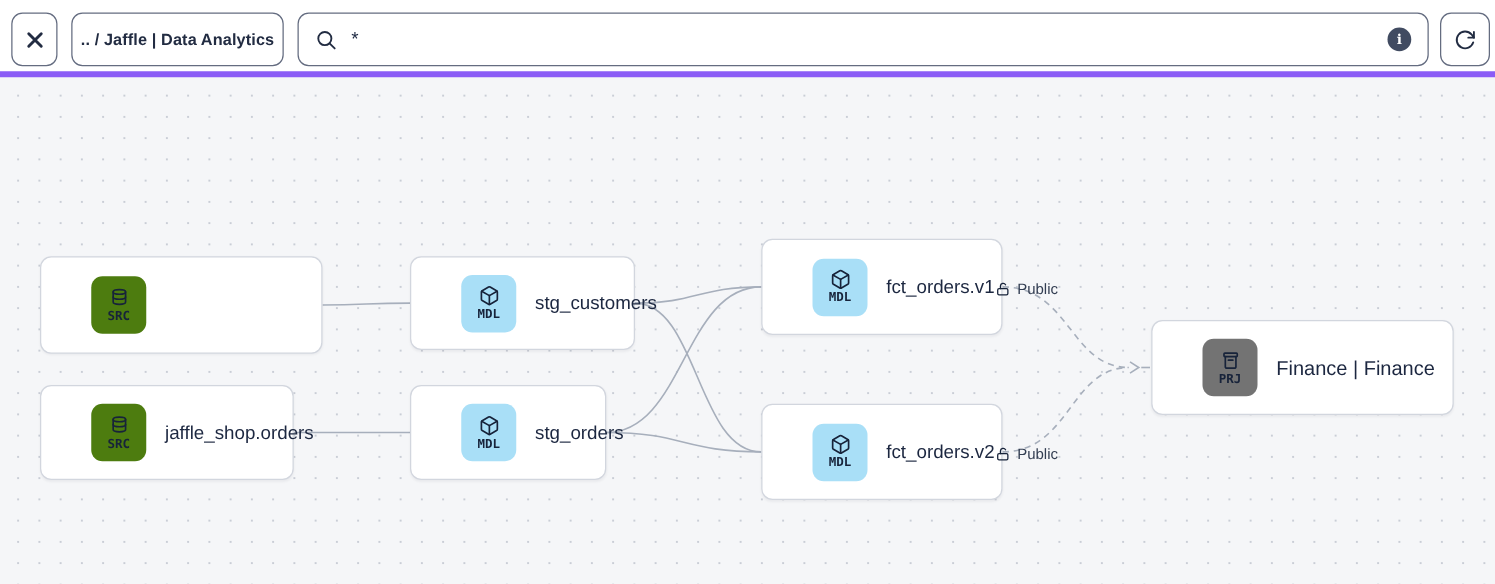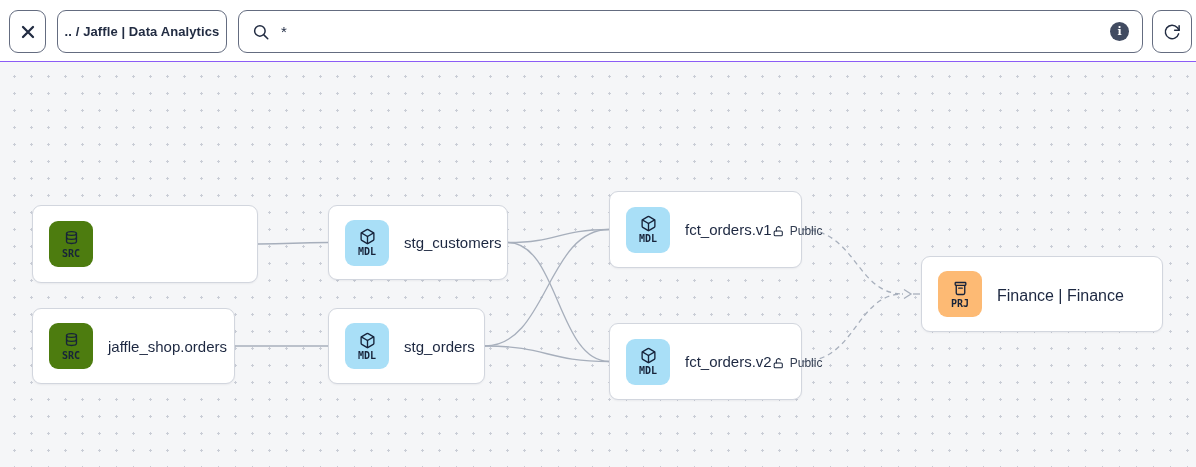--- a/index.html
+++ b/index.html
@@ -2,21 +2,21 @@
 <html><head>
 <meta charset="utf-8">
 <style>
   * { margin:0; padding:0; box-sizing:border-box; }
   html,body { width:1196px; height:467px; overflow:hidden; }
   body { font-family:"Liberation Sans", sans-serif; background:#f5f6f8; color:#1c2740; }
 
   
   .topbar {
     position:relative; width:1196px; height:62px; background:#ffffff;
-    border-bottom:1px solid #8b5cf6;
+    border-bottom:5px solid #8b5cf6;
   }
   .tb-btn {
     position:absolute; top:10px; height:43px;
     background:#fff; border:1px solid #646c80; border-radius:9px;
     display:flex; align-items:center; justify-content:center;
     cursor:pointer; color:#222c42;
   }
   .close-btn { left:9px; width:37px; }
   .crumb-btn { left:57px; width:170px; font-size:13px; font-weight:600; letter-spacing:.1px; }
   .search-wrap {
@@ -49,29 +49,30 @@
   
   .node {
     position:absolute; background:#fff; border:1px solid #d2d6de; border-radius:9px;
     display:flex; align-items:center; gap:15px; padding:0 16px;
     box-shadow:0 1px 2px rgba(16,24,40,0.05); cursor:pointer;
   }
   .badge {
     width:44px; height:46px; border-radius:9px; flex:0 0 auto;
     display:flex; flex-direction:column; align-items:center; justify-content:center; gap:1px;
     color:#17233a;
+    margin-left:24px;
   }
   .badge svg { display:block; }
   .badge .badge-label {
     font-family:"DejaVu Sans Mono", monospace; font-size:10px; font-weight:600;
     line-height:11px; letter-spacing:0;
   }
   .badge.src { background:#4d7c0f; }
   .badge.mdl { background:#a9dff7; }
-  .badge.prj { background:#fdba74; }
+  .badge.prj { background:#737373; }
   .node-title { font-size:15px; color:#1c2740; white-space:nowrap; }
   .node-text { display:flex; flex-direction:row; justify-content:center; }
   .access-row { display:flex; align-items:center; gap:5px; margin-top:3px; color:#333e52; }
   .access-label { font-size:12px; }
   .prj-sub { font-size:12px; font-weight:600; color:#1c2740; white-space:nowrap; }
   .prj-title { font-size:16px; color:#1c2740; margin-top:3px; white-space:nowrap; }
 
   
   #n-src-customers { left:32px;  top:143px; width:226px; height:78px; }
   #n-src-orders    { left:32px;  top:246px; width:203px; height:76px; }

